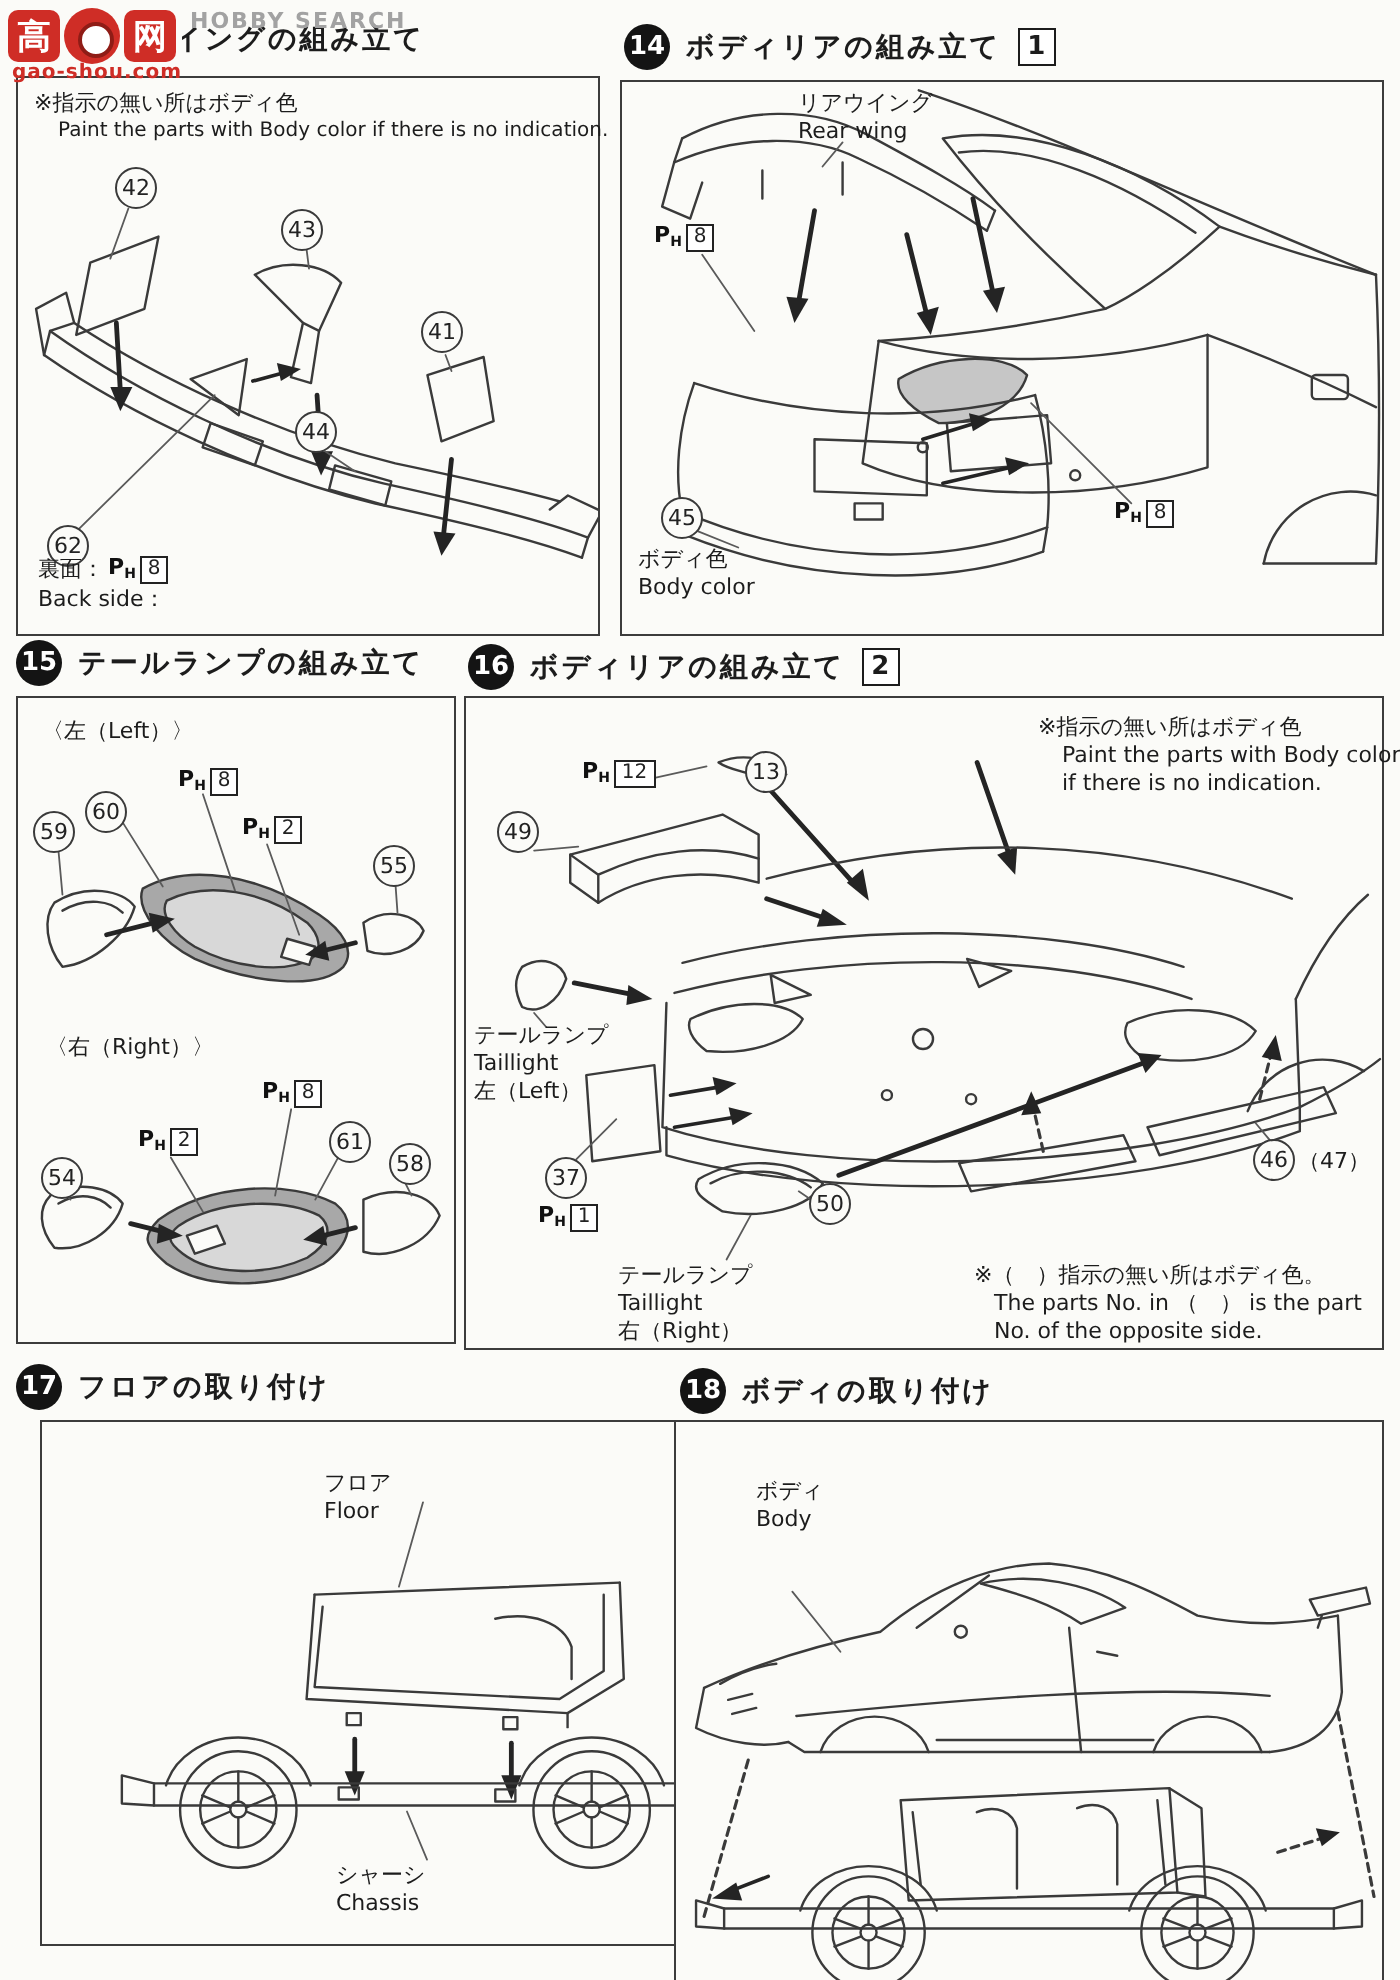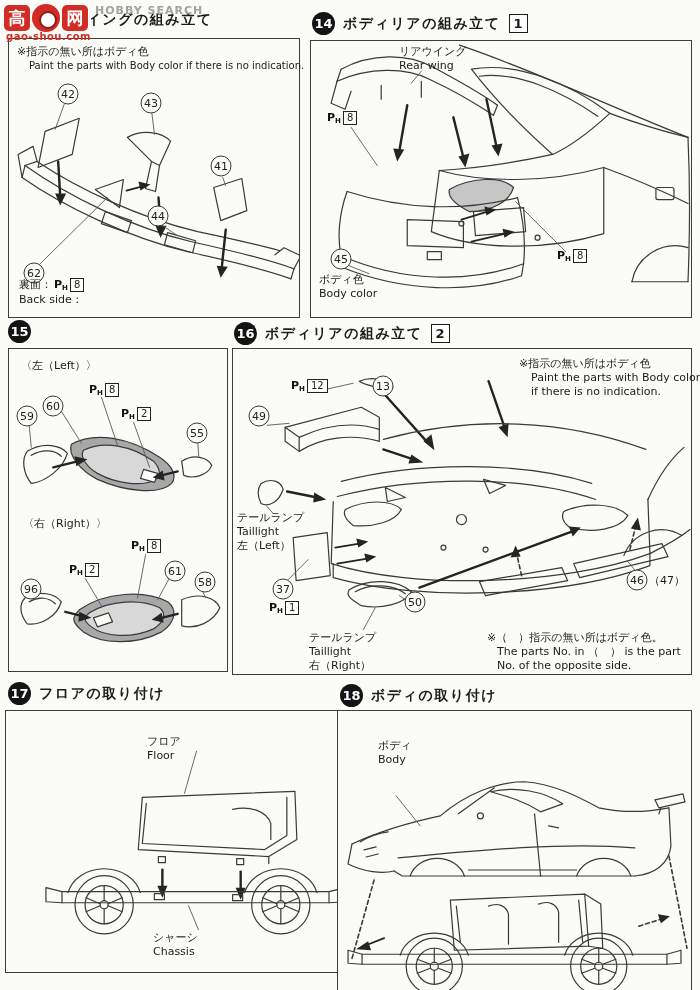--- a/index.html
+++ b/index.html
@@ -94,21 +94,21 @@
 
       <line class="ld" x1="55" y1="65" x2="46" y2="90"></line>
       <line class="ld" x1="142" y1="71" x2="145" y2="95"></line>
       <line class="ld" x1="213" y1="138" x2="216" y2="146"></line>
       <line class="ld" x1="153" y1="186" x2="168" y2="196"></line>
       <line class="ld" x1="30" y1="225" x2="98" y2="158"></line>
     </svg>
     <div class="note" style="left:8px;top:6px">※指示の無い所はボディ色</div>
     <div class="note" style="left:20px;top:20px;font-size:10px">Paint the parts with Body color if there is no indication.</div>
     <span class="co" style="left:59px;top:55px">42</span>
-    <span class="co" style="left:142px;top:64px">43</span>
+    <span class="co" style="left:142px;top:76px">43</span>
     <span class="co" style="left:212px;top:127px">41</span>
     <span class="co" style="left:149px;top:177px">44</span>
     <span class="co" style="left:25px;top:234px">62</span>
     <div style="position:absolute;left:10px;top:238px;z-index:3">
       <div class="bs-line">
         <span>裏面：</span>
         <span class="ph" style="position:static">
             <b>P</b>
             <i>H</i>
             <em>8</em>
@@ -189,20 +189,21 @@
         <i>H</i>
         <em>8</em>
       </span>
     <span class="co" style="left:30px;top:218px">45</span>
     <div class="lbl" style="left:8px;top:232px">ボディ色</div>
     <div class="lbl" style="left:8px;top:246px">Body color</div>
   </div>
 
   <div class="step-head" style="left:8px;top:320px">
     <span class="step-circle">15</span>
+    <span class="step-title">テールランプの組み立て</span>
   </div>
 
   <div class="panel" style="left:8px;top:348px;width:220px;height:324px">
     <svg class="art" viewBox="0 0 217 321">
 
       <path class="fill-h" d="M62,95 C85,82 120,88 150,108 C162,116 168,126 162,134 C150,146 115,142 88,130 C72,122 58,106 62,95 Z"></path>
       <path class="fill-l" d="M74,101 C94,91 122,96 144,112 C150,118 152,126 146,130 C132,138 106,134 88,124 C78,118 70,108 74,101 Z"></path>
       <path class="fill-w" d="M134,120 l14,4 -3,9 -14,-4 z"></path>
       <path d="M18,102 C34,92 52,96 58,104 C54,118 38,132 22,134 C14,124 12,110 18,102 Z"></path>
       <path d="M22,106 C34,99 46,101 52,107"></path>
@@ -253,21 +254,21 @@
         <i>H</i>
         <em>8</em>
       </span>
     <span class="ph" style="left:60px;top:214px">
         <b>P</b>
         <i>H</i>
         <em>2</em>
       </span>
     <span class="co" style="left:166px;top:222px">61</span>
     <span class="co" style="left:196px;top:233px">58</span>
-    <span class="co" style="left:22px;top:240px">96</span>
+    <span class="co" style="left:22px;top:240px">54</span>
   </div>
 
   <div class="step-head" style="left:234px;top:322px">
     <span class="step-circle">16</span>
     <span class="step-title">ボディリアの組み立て</span>
     <span class="step-sq">2</span>
   </div>
 
   <div class="panel" style="left:232px;top:348px;width:460px;height:327px">
     <svg class="art" viewBox="0 0 457 324">
@@ -358,21 +359,21 @@
     <div class="note" style="left:254px;top:282px">※（　）指示の無い所はボディ色。</div>
     <div class="note" style="left:264px;top:296px">The parts No. in （　） is the part</div>
     <div class="note" style="left:264px;top:310px">No. of the opposite side.</div>
   </div>
 
   <div class="step-head" style="left:8px;top:682px">
     <span class="step-circle">17</span>
     <span class="step-title">フロアの取り付け</span>
   </div>
 
-  <div class="panel" style="left:5px;top:710px;width:380px;height:263px">
+  <div class="panel" style="left:20px;top:710px;width:380px;height:263px">
     <svg class="art" viewBox="0 0 317 260">
 
       <path d="M106,86 L258,80"></path>
       <path d="M106,86 L102,138 L232,145 L260,128 L258,80"></path>
       <path d="M110,92 L106,132 L228,138 L250,124 L250,86"></path>
       <path d="M196,98 C214,94 230,100 234,112 L234,128"></path>
       <path d="M232,145 L232,152"></path>
       <rect x="122" y="145" width="7" height="6"></rect>
       <rect x="200" y="147" width="7" height="6"></rect>
       <line class="ld" x1="160" y1="40" x2="148" y2="82"></line>

